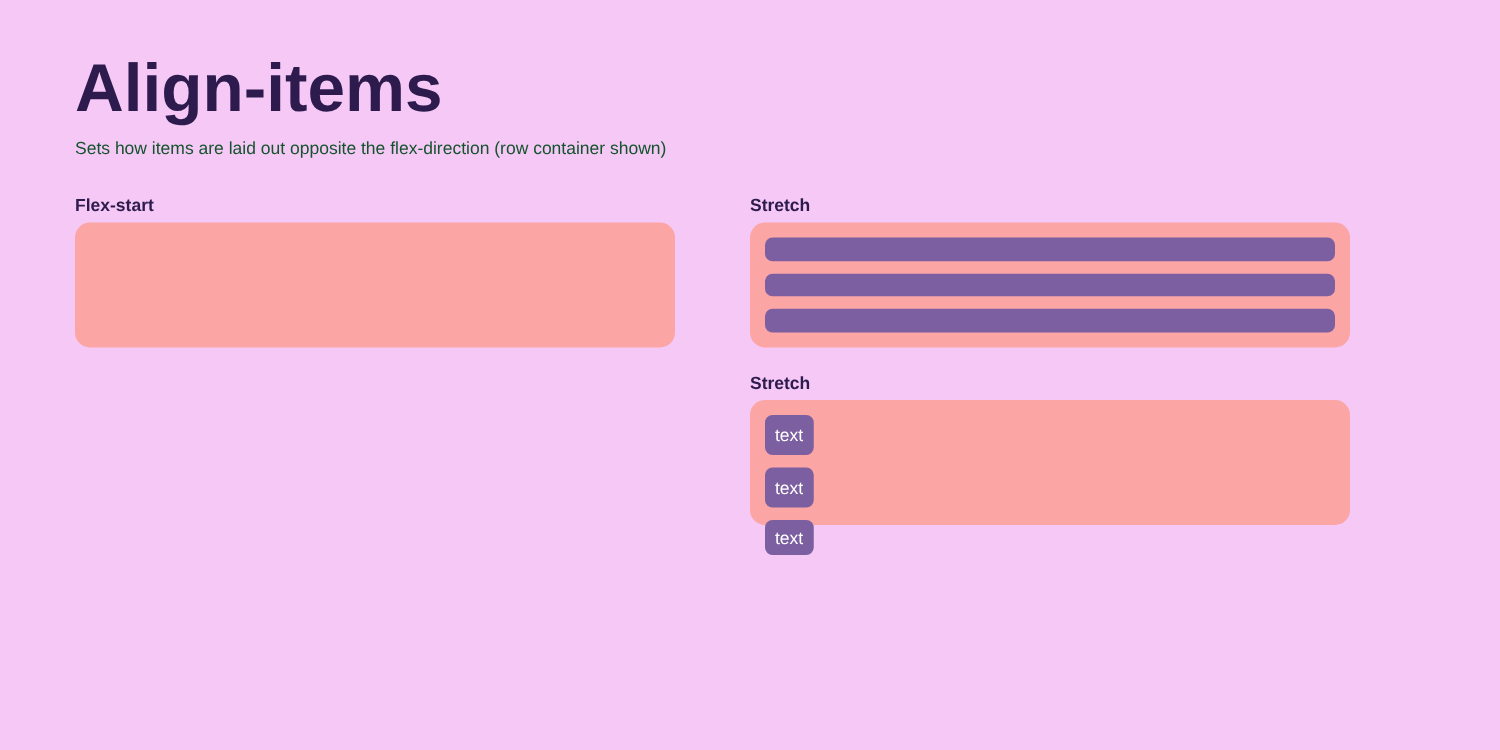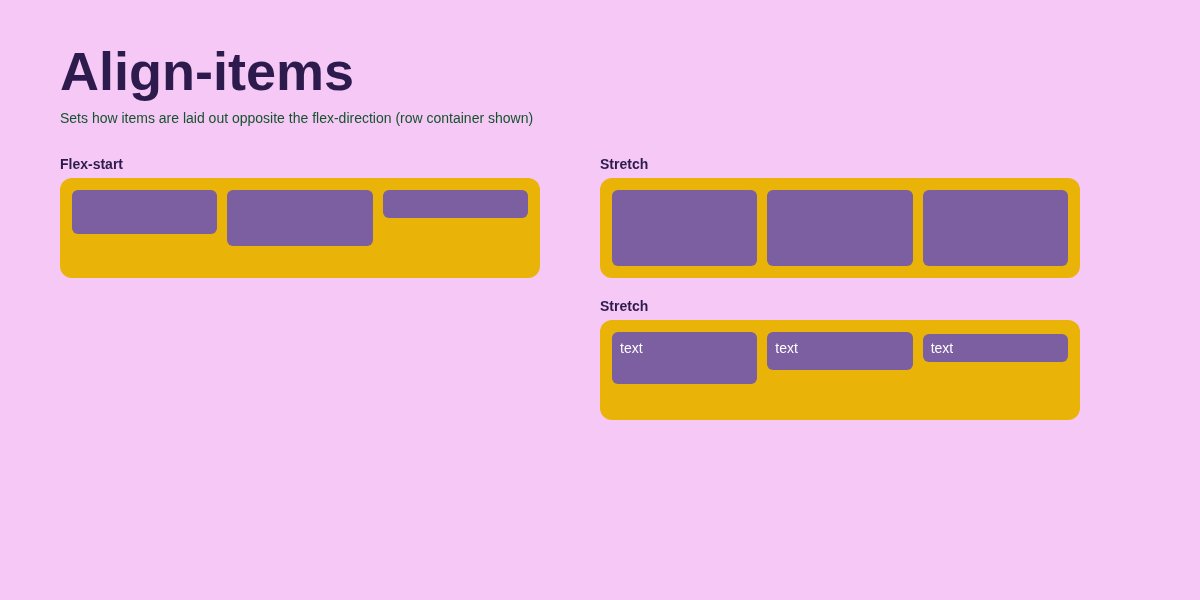--- a/index.html
+++ b/index.html
@@ -46,25 +46,25 @@
     }
 
     .section-label {
       font-size: 14px;
       font-weight: 600;
       color: #2d1b4e;
       margin-bottom: 6px;
     }
 
     .flex-container {
-      background: #eab308;
+      background: #fca5a5;
       border-radius: 12px;
       padding: 12px;
       display: flex;
-      flex-direction: row;
+      flex-direction: column;
       gap: 10px;
       height: 100px;
     }
 
     .flex-container.flex-start {
       align-items: flex-start;
     }
 
     .flex-container.flex-end {
       align-items: flex-end;

